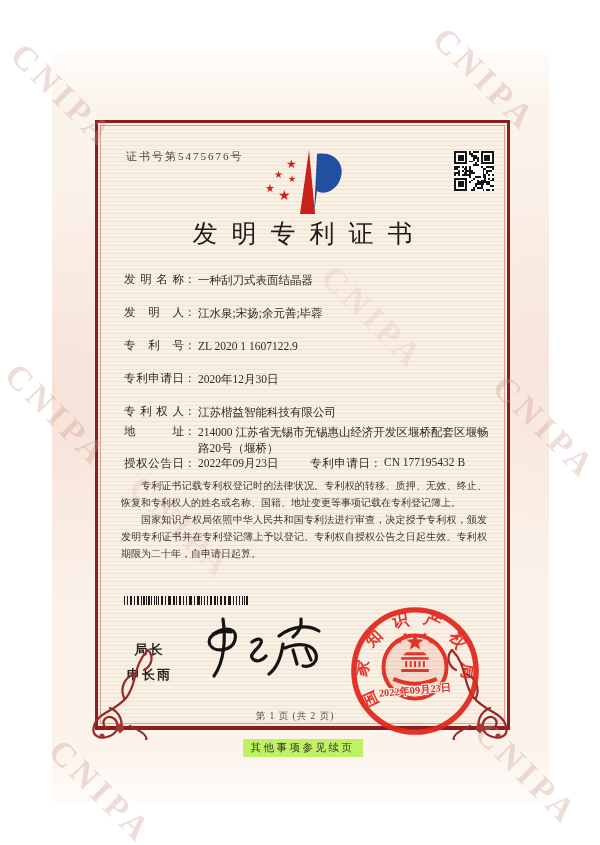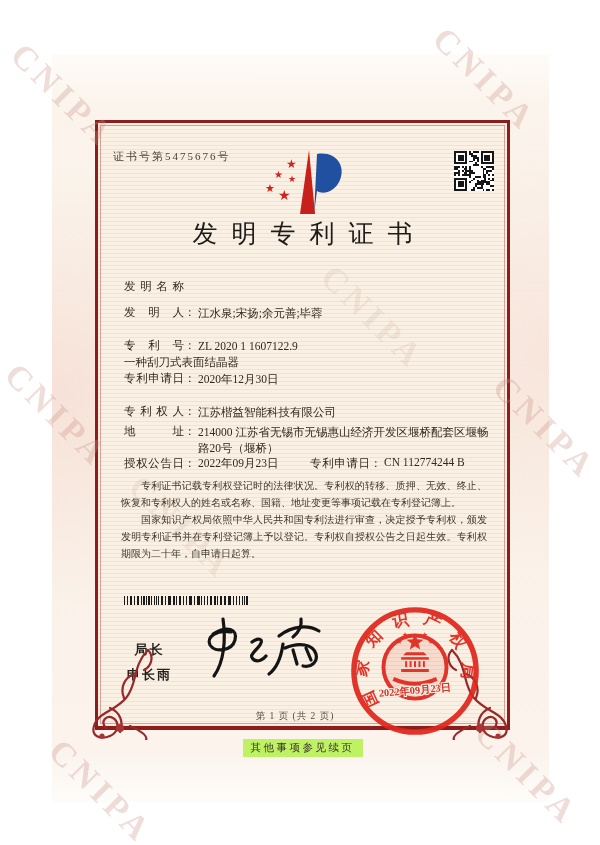--- a/index.html
+++ b/index.html
@@ -31,21 +31,21 @@
     border:3px solid #8c1d1d;border-bottom-width:4px;
     background:
       repeating-linear-gradient(0deg, rgba(223,167,152,.22) 0 1px, transparent 1px 4px),
       #faf1e4;
   }
   .frame-inner{
     position:absolute;left:2px;top:2px;right:2px;bottom:2px;
     border:1px solid rgba(190,110,100,.6);pointer-events:none;
   }
   .certno{
-    position:absolute;left:113px;top:149px;z-index:2;
+    position:absolute;left:126px;top:149px;z-index:2;
     font-size:11px;letter-spacing:2px;color:#4a3f38;
   }
   .logo{position:absolute;left:262px;top:150px;width:84px;height:66px;z-index:2;}
   .logo .st{position:absolute;color:#cf241e;line-height:1;}
   .logo svg{position:absolute;left:0;top:0;}
   .qr{position:absolute;left:454px;top:151px;width:40px;height:40px;z-index:2;background:#fff;}
   .title{
     position:absolute;left:95px;top:217px;width:415px;z-index:2;
     text-align:center;font-size:25px;font-weight:normal;color:#1d1a18;
     letter-spacing:14px;text-indent:14px;
@@ -242,21 +242,21 @@
     <rect x="15" y="1" width="5" height="5" fill="#fff"></rect>
     <rect x="16" y="2" width="3" height="3" fill="#161616"></rect>
     <rect x="0" y="14" width="7" height="7" fill="#161616"></rect>
     <rect x="1" y="15" width="5" height="5" fill="#fff"></rect>
     <rect x="2" y="16" width="3" height="3" fill="#161616"></rect>
   </svg>
 
 <div class="title">发明专利证书</div>
 
 <div class="fields">
-  <div class="frow" style="top:7px;flex-direction:column;">
+  <div class="frow" style="top:0px;">
     <span class="fl">发明名称</span>
       <span class="fc">：</span>
       <span class="fv">一种刮刀式表面结晶器</span>
   </div>
   <div class="frow" style="top:33px;">
     <span class="fl">发明人</span>
       <span class="fc">：</span>
       <span class="fv">江水泉;宋扬;余元善;毕蓉</span>
   </div>
   <div class="frow" style="top:66px;">
@@ -281,21 +281,21 @@
   </div>
   <div class="frow" style="top:184px;">
     <span class="grant-pair" style="width:186px;">
       <span class="fl">授权公告日</span>
         <span class="fc">：</span>
         <span>2022年09月23日</span>
     </span>
     <span class="grant-pair">
       <span class="fl">专利申请日</span>
         <span class="fc">：</span>
-        <span>CN 112774244 B</span>
+        <span>CN 177195432 B</span>
     </span>
   </div>
 </div>
 
 <div class="paras">
   <p>专利证书记载专利权登记时的法律状况。专利权的转移、质押、无效、终止、恢复和专利权人的姓名或名称、国籍、地址变更等事项记载在专利登记簿上。</p>
   <p>国家知识产权局依照中华人民共和国专利法进行审查，决定授予专利权，颁发发明专利证书并在专利登记簿上予以登记。专利权自授权公告之日起生效。专利权期限为二十年，自申请日起算。</p>
 </div>
 
 <svg class="barcode" id="barcode" viewBox="0 0 127 10" preserveAspectRatio="none">

